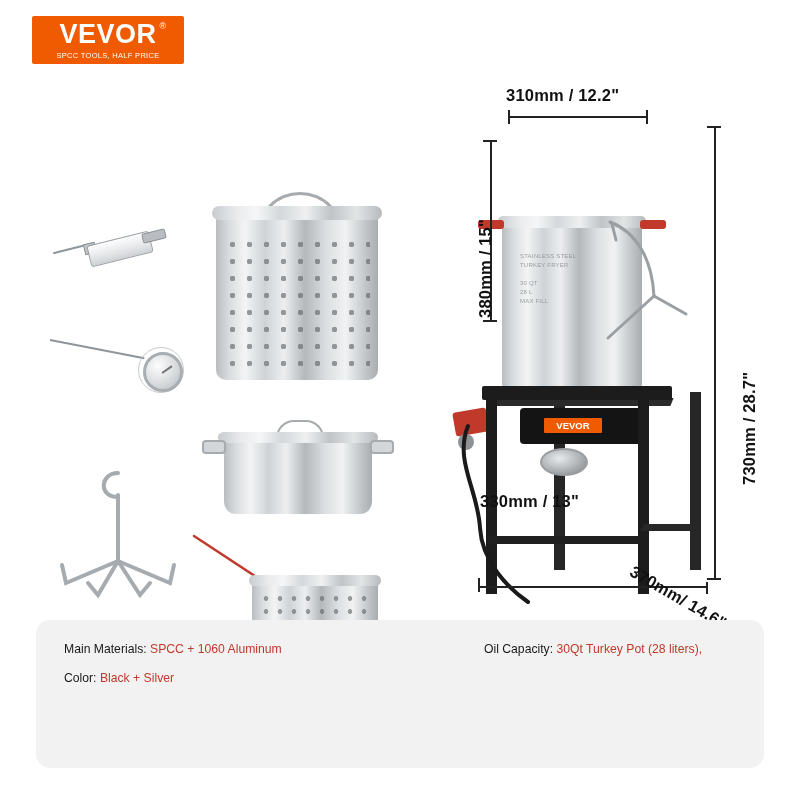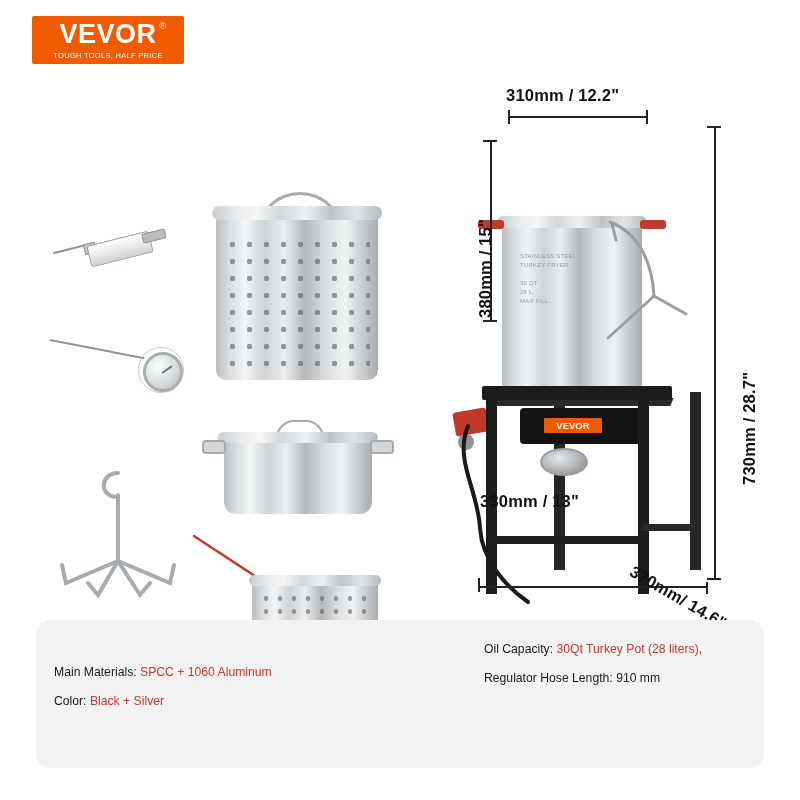--- a/index.html
+++ b/index.html
@@ -482,21 +482,21 @@
     width: 728px;
     height: 148px;
     background: #f2f2f2;
     border-radius: 14px;
     padding: 0;
   }
   .spec-col {
     position: absolute;
     top: 22px;
   }
-  .spec-col.left { left: 18px; width: 420px; margin-top: 23px; }
+  .spec-col.left { left: 28px; width: 420px; }
   .spec-col.right { left: 448px; width: 250px; }
   .spec-row {
     font-size: 12.2px;
     color: #1a1a1a;
     line-height: 15px;
     margin-bottom: 14px;
     white-space: nowrap;
   }
   .spec-row .val { color: #c0392b; }
   .spec-row.wrap { white-space: normal; }
@@ -504,21 +504,21 @@
 </style>
 </head>
 <body>
 
 <div class="page">
 
   <div class="logo">
     <div class="logo-word">
       <span>VEVOR</span><span class="logo-reg">®</span>
     </div>
-    <div class="logo-tag">TOUGH TOOLS, HALF PRICE</div>
+    <div class="logo-tag">SPCC TOOLS, HALF PRICE</div>
   </div>
 
   <div class="illus">
 
     <div>
       <div class="syringe-needle"></div>
       <div class="syringe-hub"></div>
       <div class="syringe-body"></div>
       <div class="syringe-plunger"></div>
     </div>
@@ -639,19 +639,16 @@
       </div>
       <div class="spec-row">
         <span>Color: </span><span class="val">Black + Silver</span>
       </div>
     </div>
 
     <div class="spec-col right">
       <div class="spec-row wrap">
         <span>Oil Capacity: </span><span class="val">30Qt Turkey Pot (28 liters),</span>
       </div>
-      <div class="spec-row">
-        <span>Regulator Hose Length: </span><span>910 mm</span>
-      </div>
     </div>
   </div>
 
 </div>
 
 </body></html>

